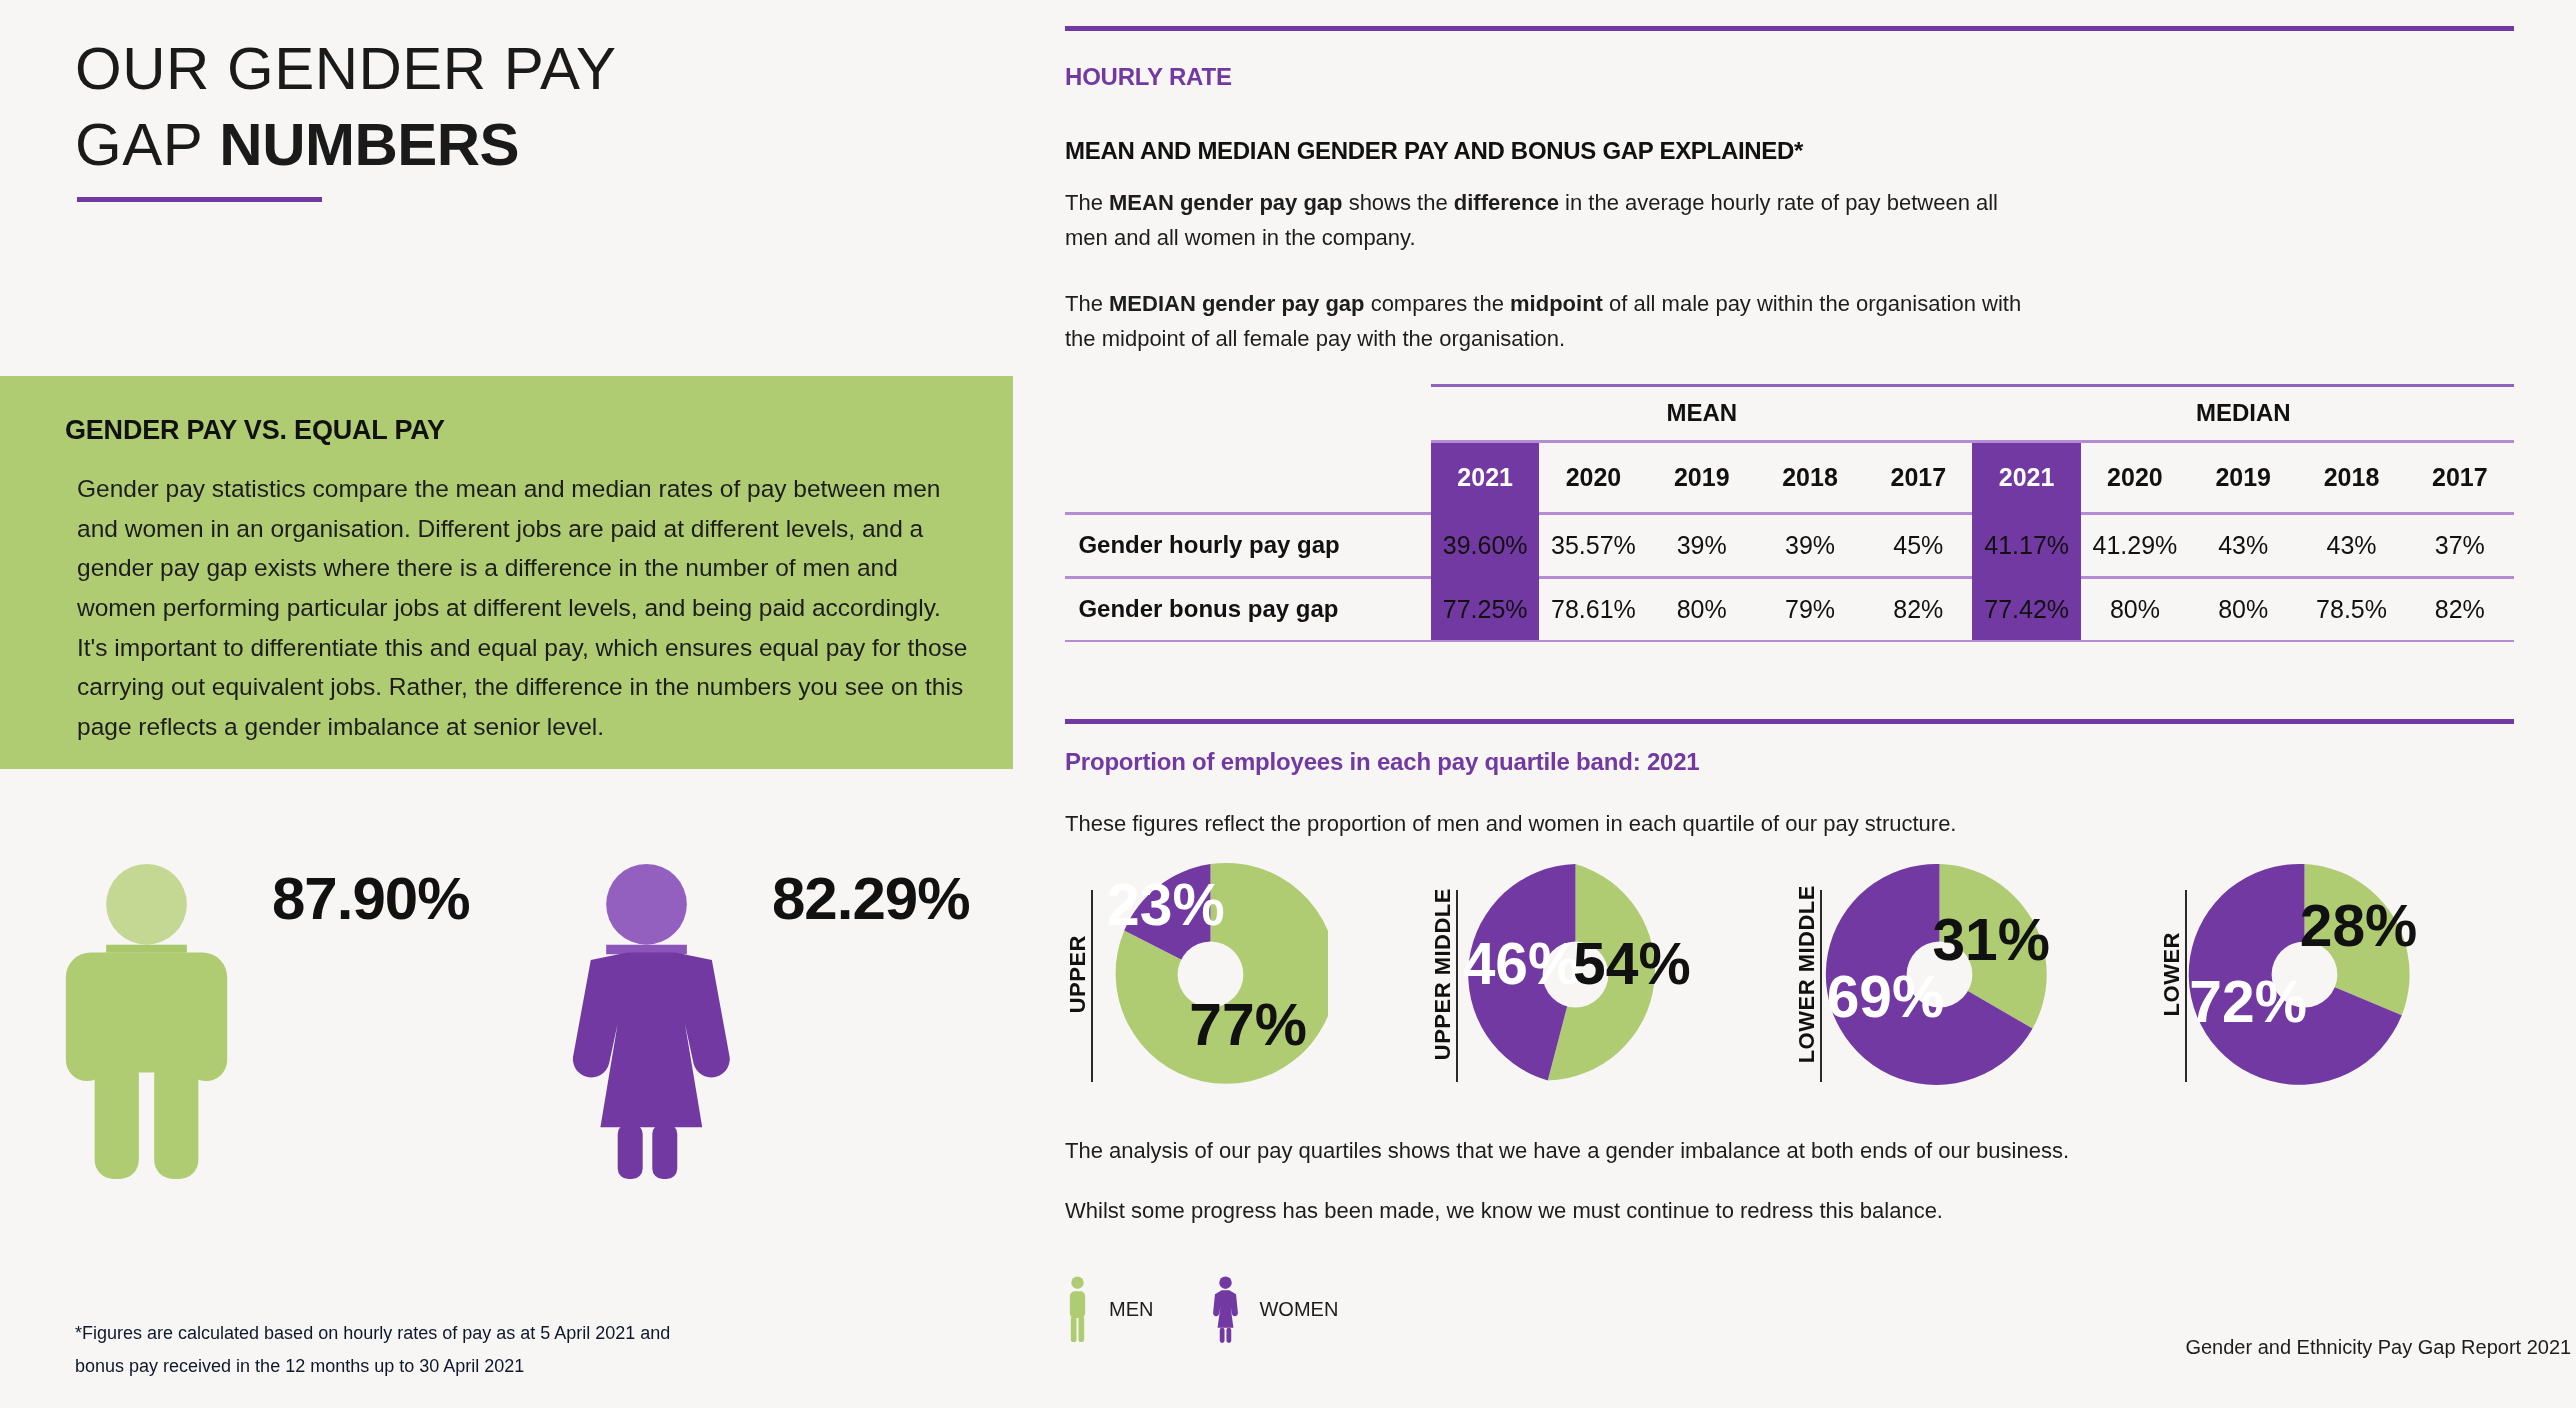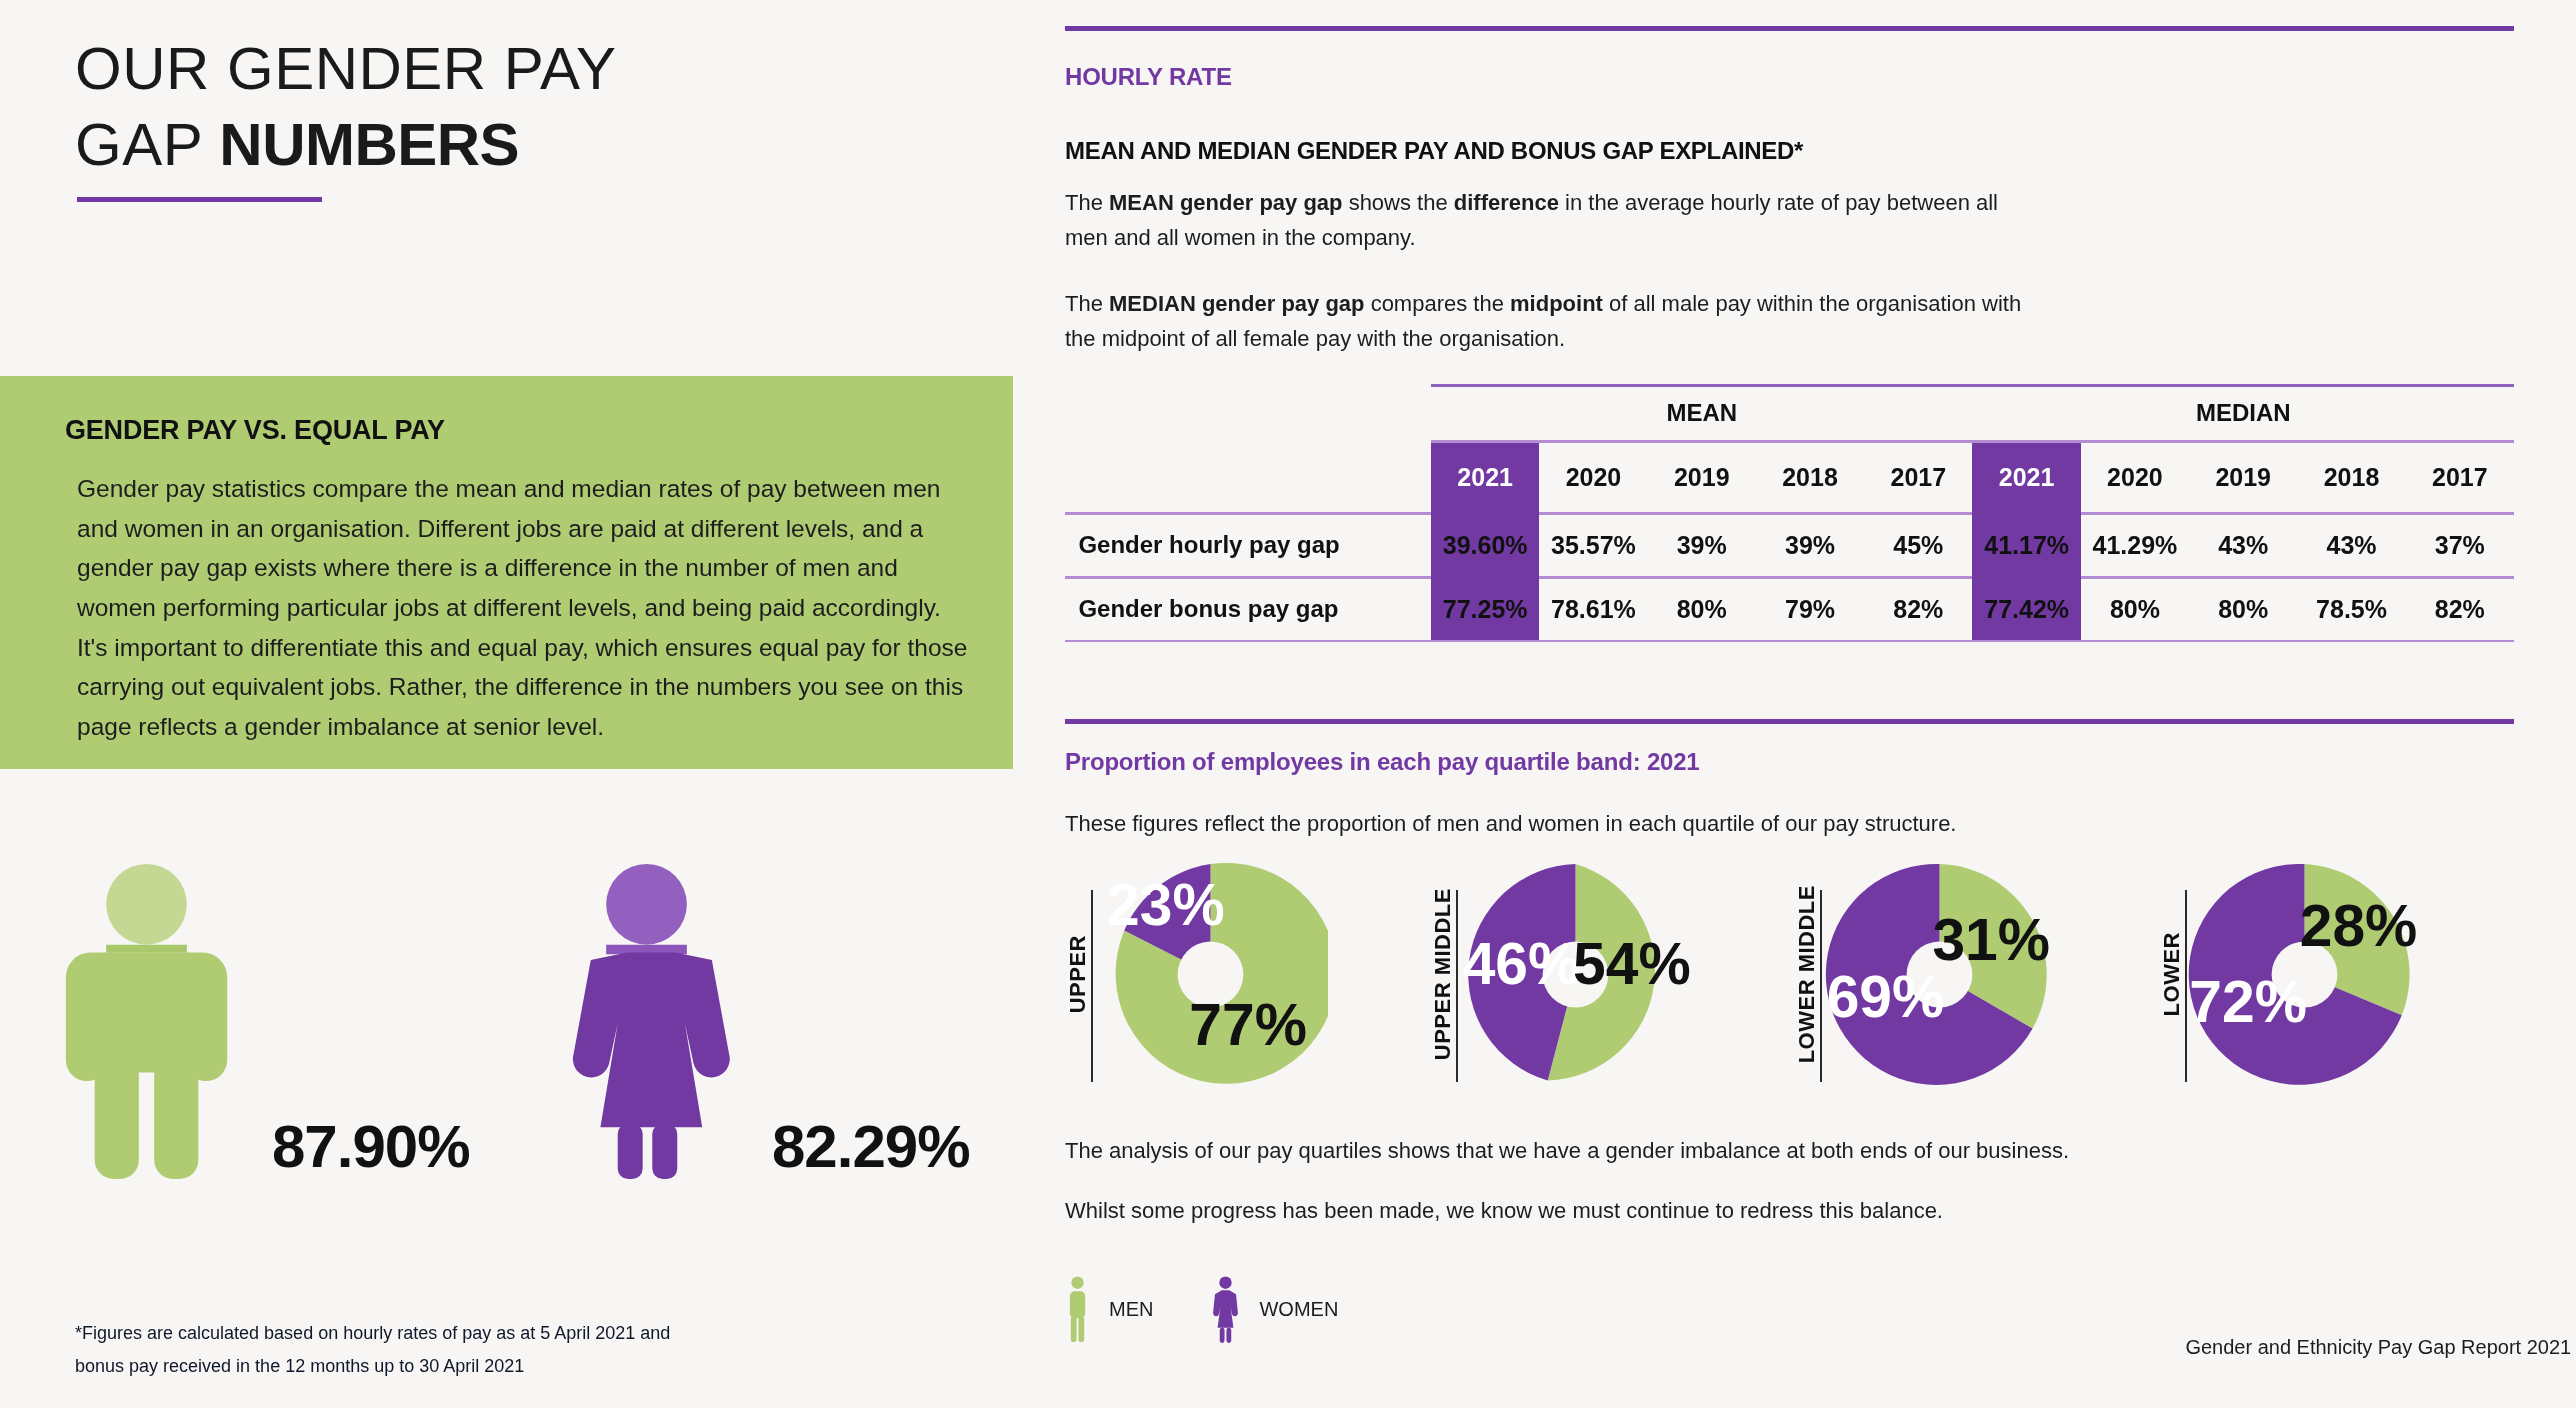--- a/index.html
+++ b/index.html
@@ -39,21 +39,21 @@
     position: absolute; left: 77px; top: 93px; width: 893px;
     font-size: 24.5px; line-height: 1.62; font-weight: 400; color: #1D1D1D;
   }
 
   .bonus-head {
     position: absolute; left: 77px; top: 799px; width: 921px;
     font-size: 27px; font-weight: 800; letter-spacing: -0.2px; color: #111;
   }
 
   .figures-row { position: absolute; left: 58px; top: 864px; width: 960px; height: 336px; }
-  .fig-group { position: absolute; top: 0; display: flex; align-items: flex-end; }
+  .fig-group { position: absolute; top: 0; display: flex; align-items: flex-start; }
   .fig-pct { font-size: 60px; font-weight: 800; letter-spacing: -1px; color: #111; }
 
   .footnote {
     position: absolute; left: 75px; top: 1317px; width: 672px;
     font-size: 18px; line-height: 1.85; color: #0f172a;
   }
 
   
   .right-col { position: absolute; left: 1065px; top: 0; width: 1511px; height: 1409px; }
 
@@ -90,21 +90,21 @@
   table.paytbl td, table.paytbl th {
     padding: 0; text-align: center; vertical-align: middle;
     font-size: 24px; font-weight: 800; color: #111;
     position: relative;
   }
   .col-label { width: 365px; }
   .col-y { width: 108px; }
 
   tr.span-row td { height: 53px; font-size: 24px; font-weight: 800; }
   tr.year-row td { height: 69px; font-size: 25px; font-weight: 800; }
-  tr.data-row td { height: 61px; font-size: 25px; font-weight: 700; }
+  tr.data-row td { height: 61px; font-size: 25px; font-weight: 400; }
   tr.data-row td.rowlab { font-weight: 800; text-align: left; padding-left: 13.4px; font-size: 24px; }
   td.hi { background: #7239A3; color: #FFFFFF; }
   tr.year-row td.hi { color: #FFFFFF; }
 
   .rulerow td { height: 2.9px; padding: 0; }
   .rulerow .rl { height: 2.9px; background: #B48CD4; }
   .rulerow .rl.top { background: #8E63BD; }
   .rulerow .rl.blank { background: transparent; }
 
   

